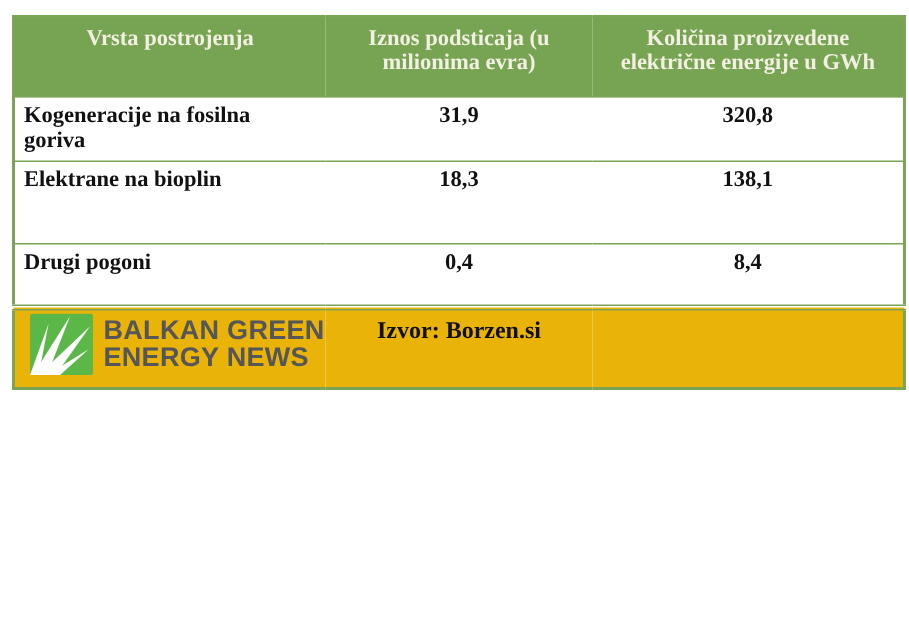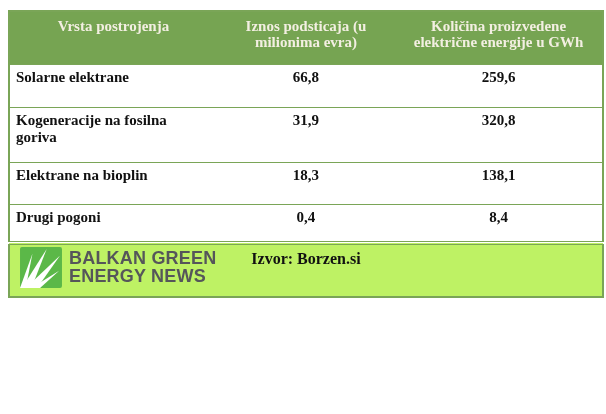--- a/index.html
+++ b/index.html
@@ -26,21 +26,21 @@
   tbody td.label{text-align:left;}
   tbody td.num{text-align:center;}
   tbody tr:nth-child(1){height:43px;}
   tbody tr:nth-child(2){height:55px;}
   tbody tr:nth-child(3){height:42px;}
   tbody tr:nth-child(4){height:38px;}
   tbody tr:nth-child(5){height:42px;}
   tbody tr:nth-child(6){height:36px;}
   tbody tr:nth-child(7){height:33px;}
   tfoot td{
-    border-top:4px double #7aa557;background:#bef264;
+    border-top:4px double #7aa557;background:#eab308;
     vertical-align:top;height:44px;padding:2px 4px;
   }
   .logo{display:flex;align-items:center;gap:7px;padding-left:6px;}
   .logo svg{display:block;flex:0 0 auto;}
   .logo-text{
     font-family:"Liberation Sans","DejaVu Sans",sans-serif;
     font-weight:bold;color:#55565a;font-size:18px;line-height:18px;
     letter-spacing:0.2px;white-space:nowrap;
   }
   .source-cell{
@@ -59,25 +59,20 @@
         <col class="c3">
       </colgroup>
     <thead>
       <tr>
         <th>Vrsta postrojenja</th>
         <th>Iznos podsticaja (u milionima evra)</th>
         <th>Količina proizvedene električne energije u GWh</th>
       </tr>
     </thead>
     <tbody>
-      <tr>
-        <td class="label">Solarne elektrane</td>
-        <td class="num">66,8</td>
-        <td class="num">259,6</td>
-      </tr>
       <tr>
         <td class="label">Kogeneracije na fosilna goriva</td>
         <td class="num">31,9</td>
         <td class="num">320,8</td>
       </tr>
       <tr>
         <td class="label">Elektrane na bioplin</td>
         <td class="num">18,3</td>
         <td class="num">138,1</td>
       </tr>

